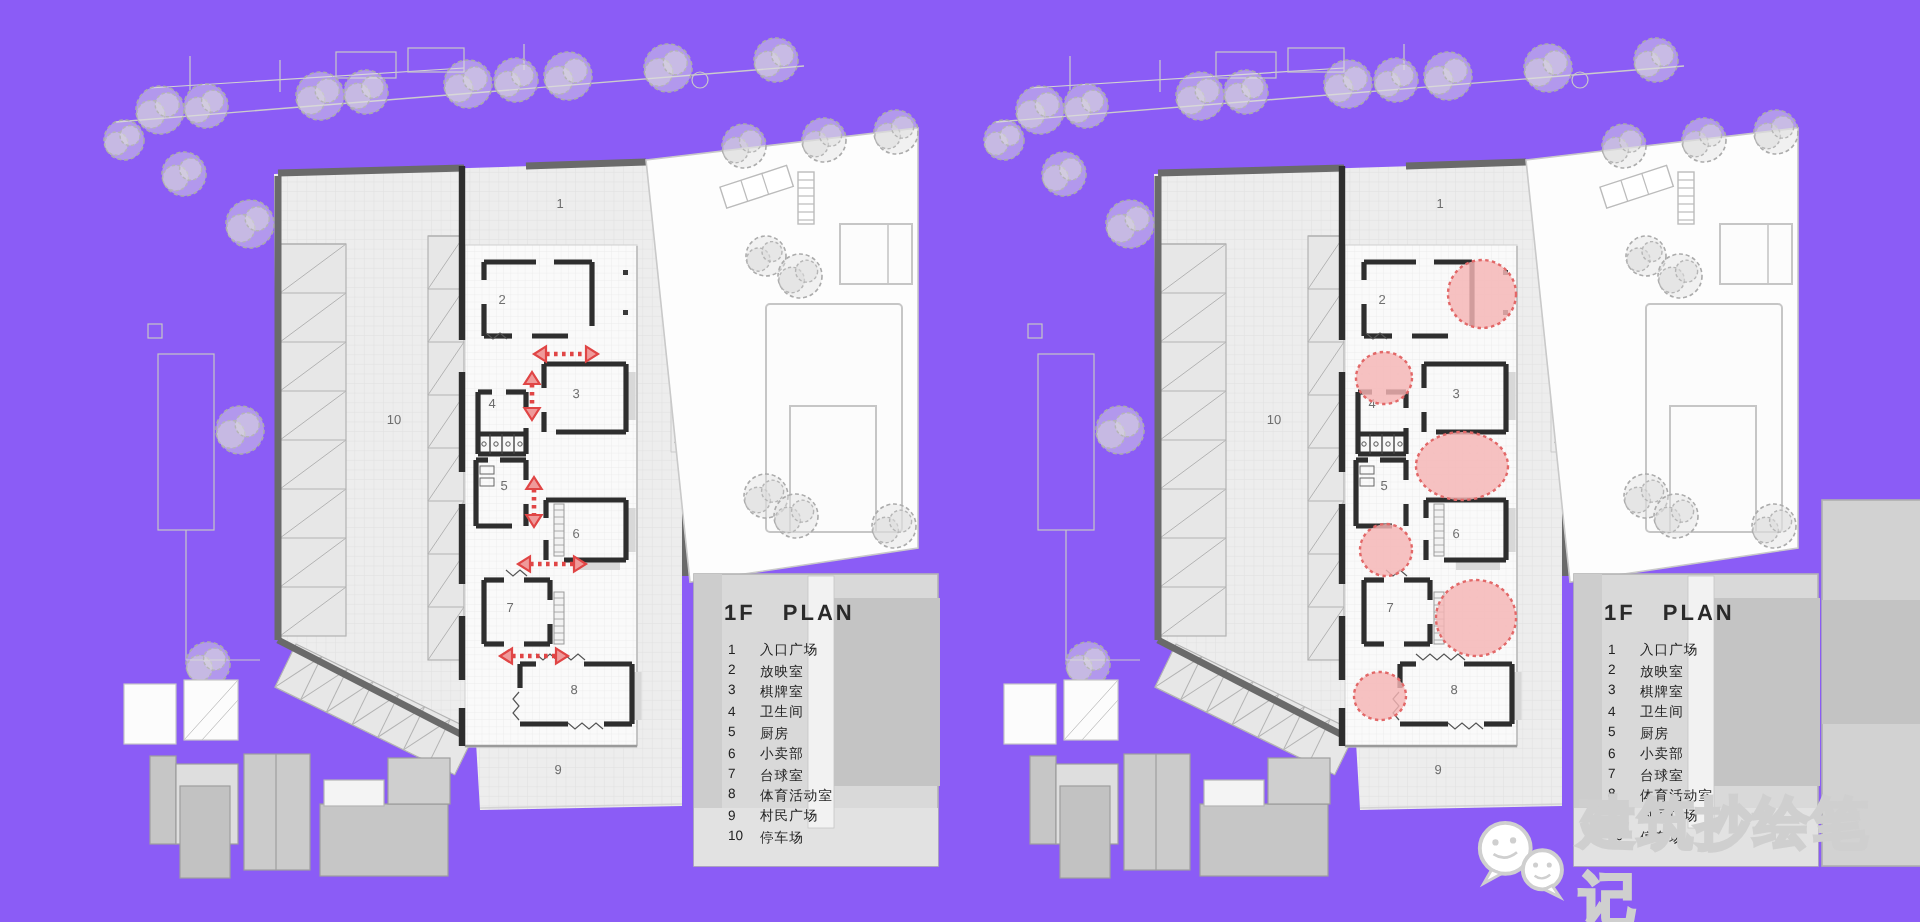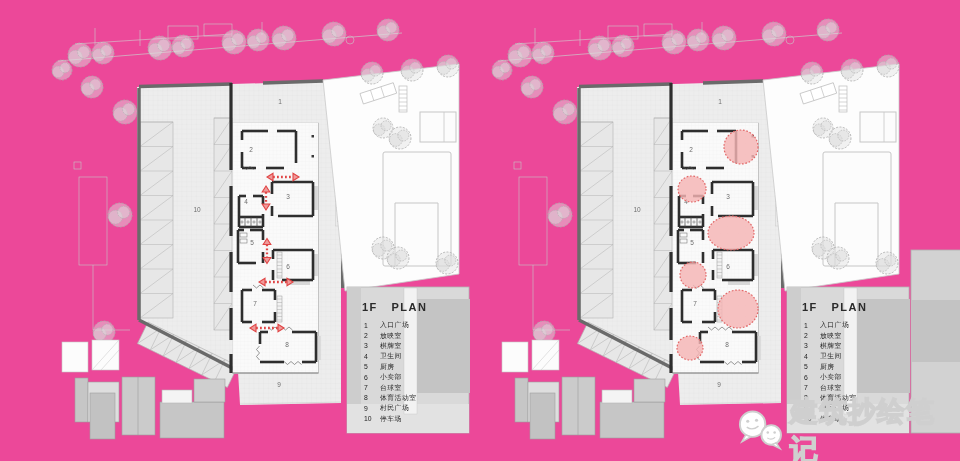--- a/index.html
+++ b/index.html
@@ -1,16 +1,16 @@
 <!DOCTYPE html>
 <html><head>
 <meta charset="utf-8">
 <style>
   html,body{margin:0;padding:0;background:#ffffff;}
-  .canvas{position:relative;width:960px;height:461px;background:#ec4899;overflow:hidden;
+  .canvas{position:relative;width:960px;height:461px;background:#8b5cf6;overflow:hidden;
           font-family:"Liberation Sans",sans-serif;}
   svg.plan{position:absolute;top:0;}
   #plan-left{left:0;}
   #plan-right{left:440px;}
   .legend{position:absolute;top:301px;width:112px;z-index:5;}
   .legend-left{left:360px;}
   .legend-right{left:800px;}
   .legend-title{font-size:11px;color:#2a2a2a;letter-spacing:1.5px;word-spacing:9px;
                 margin:0 0 7px 2px;font-weight:bold;}
   .leg-row{display:flex;height:10.4px;align-items:center;}

